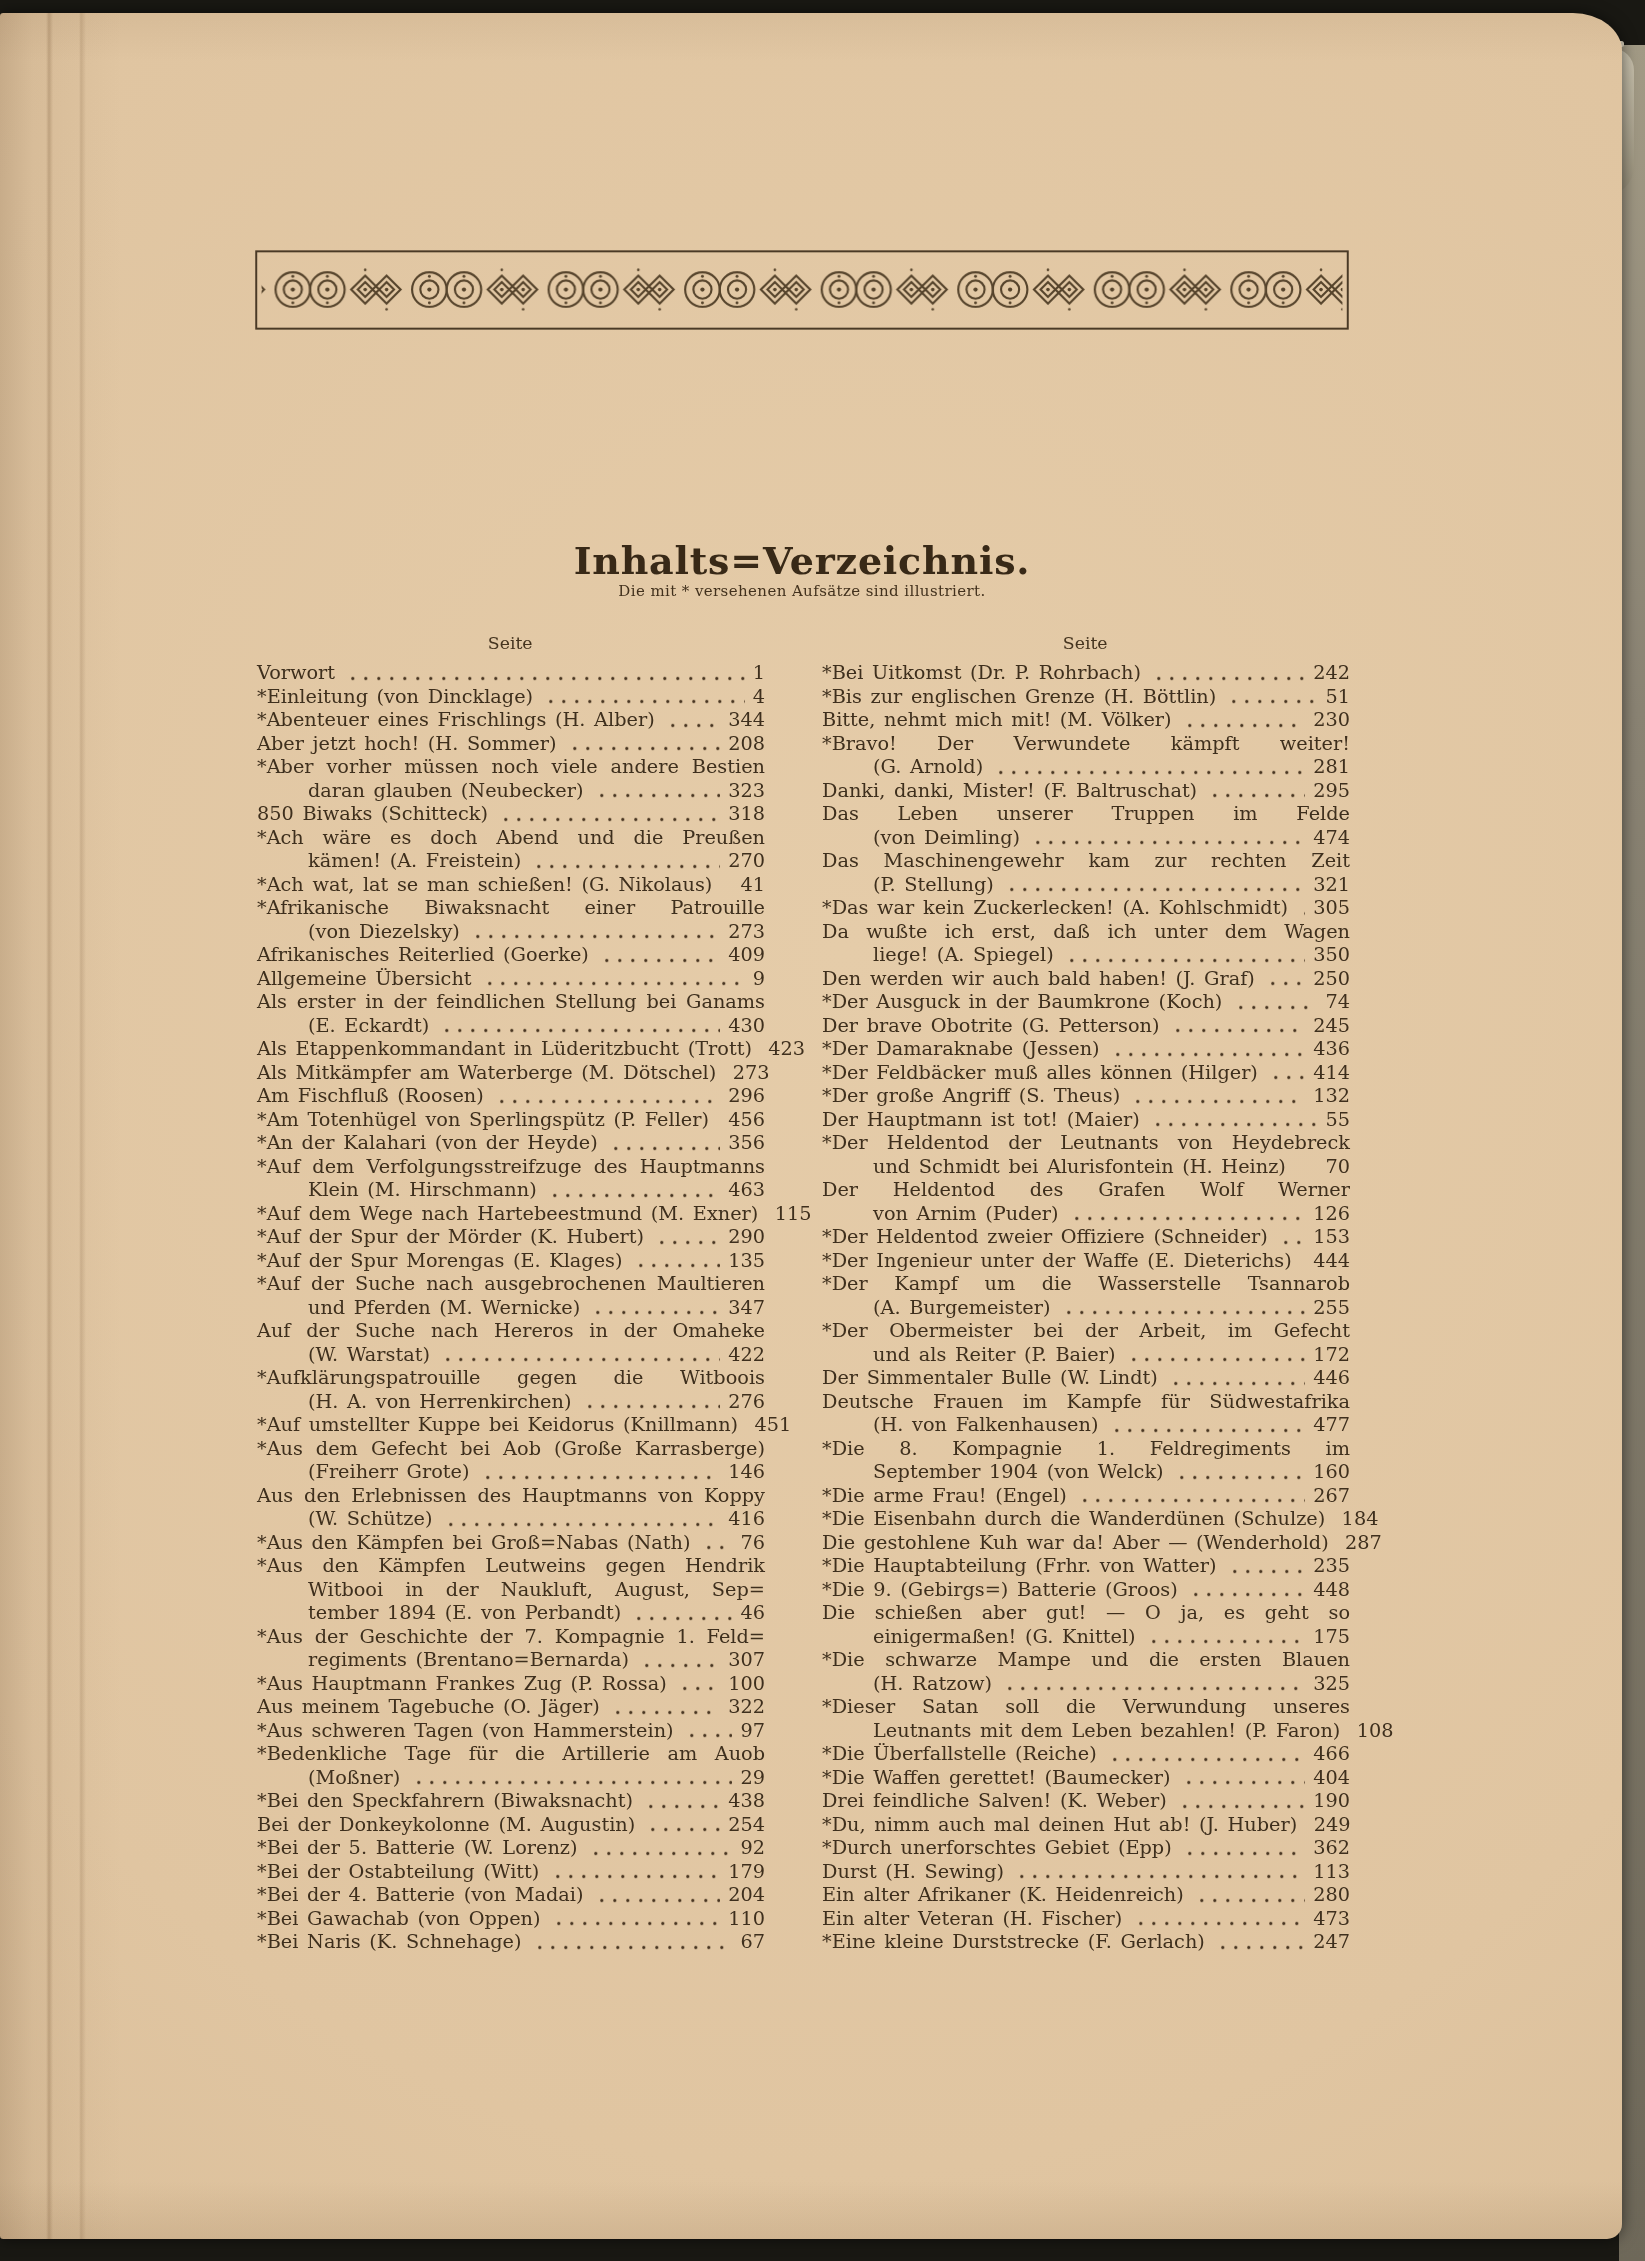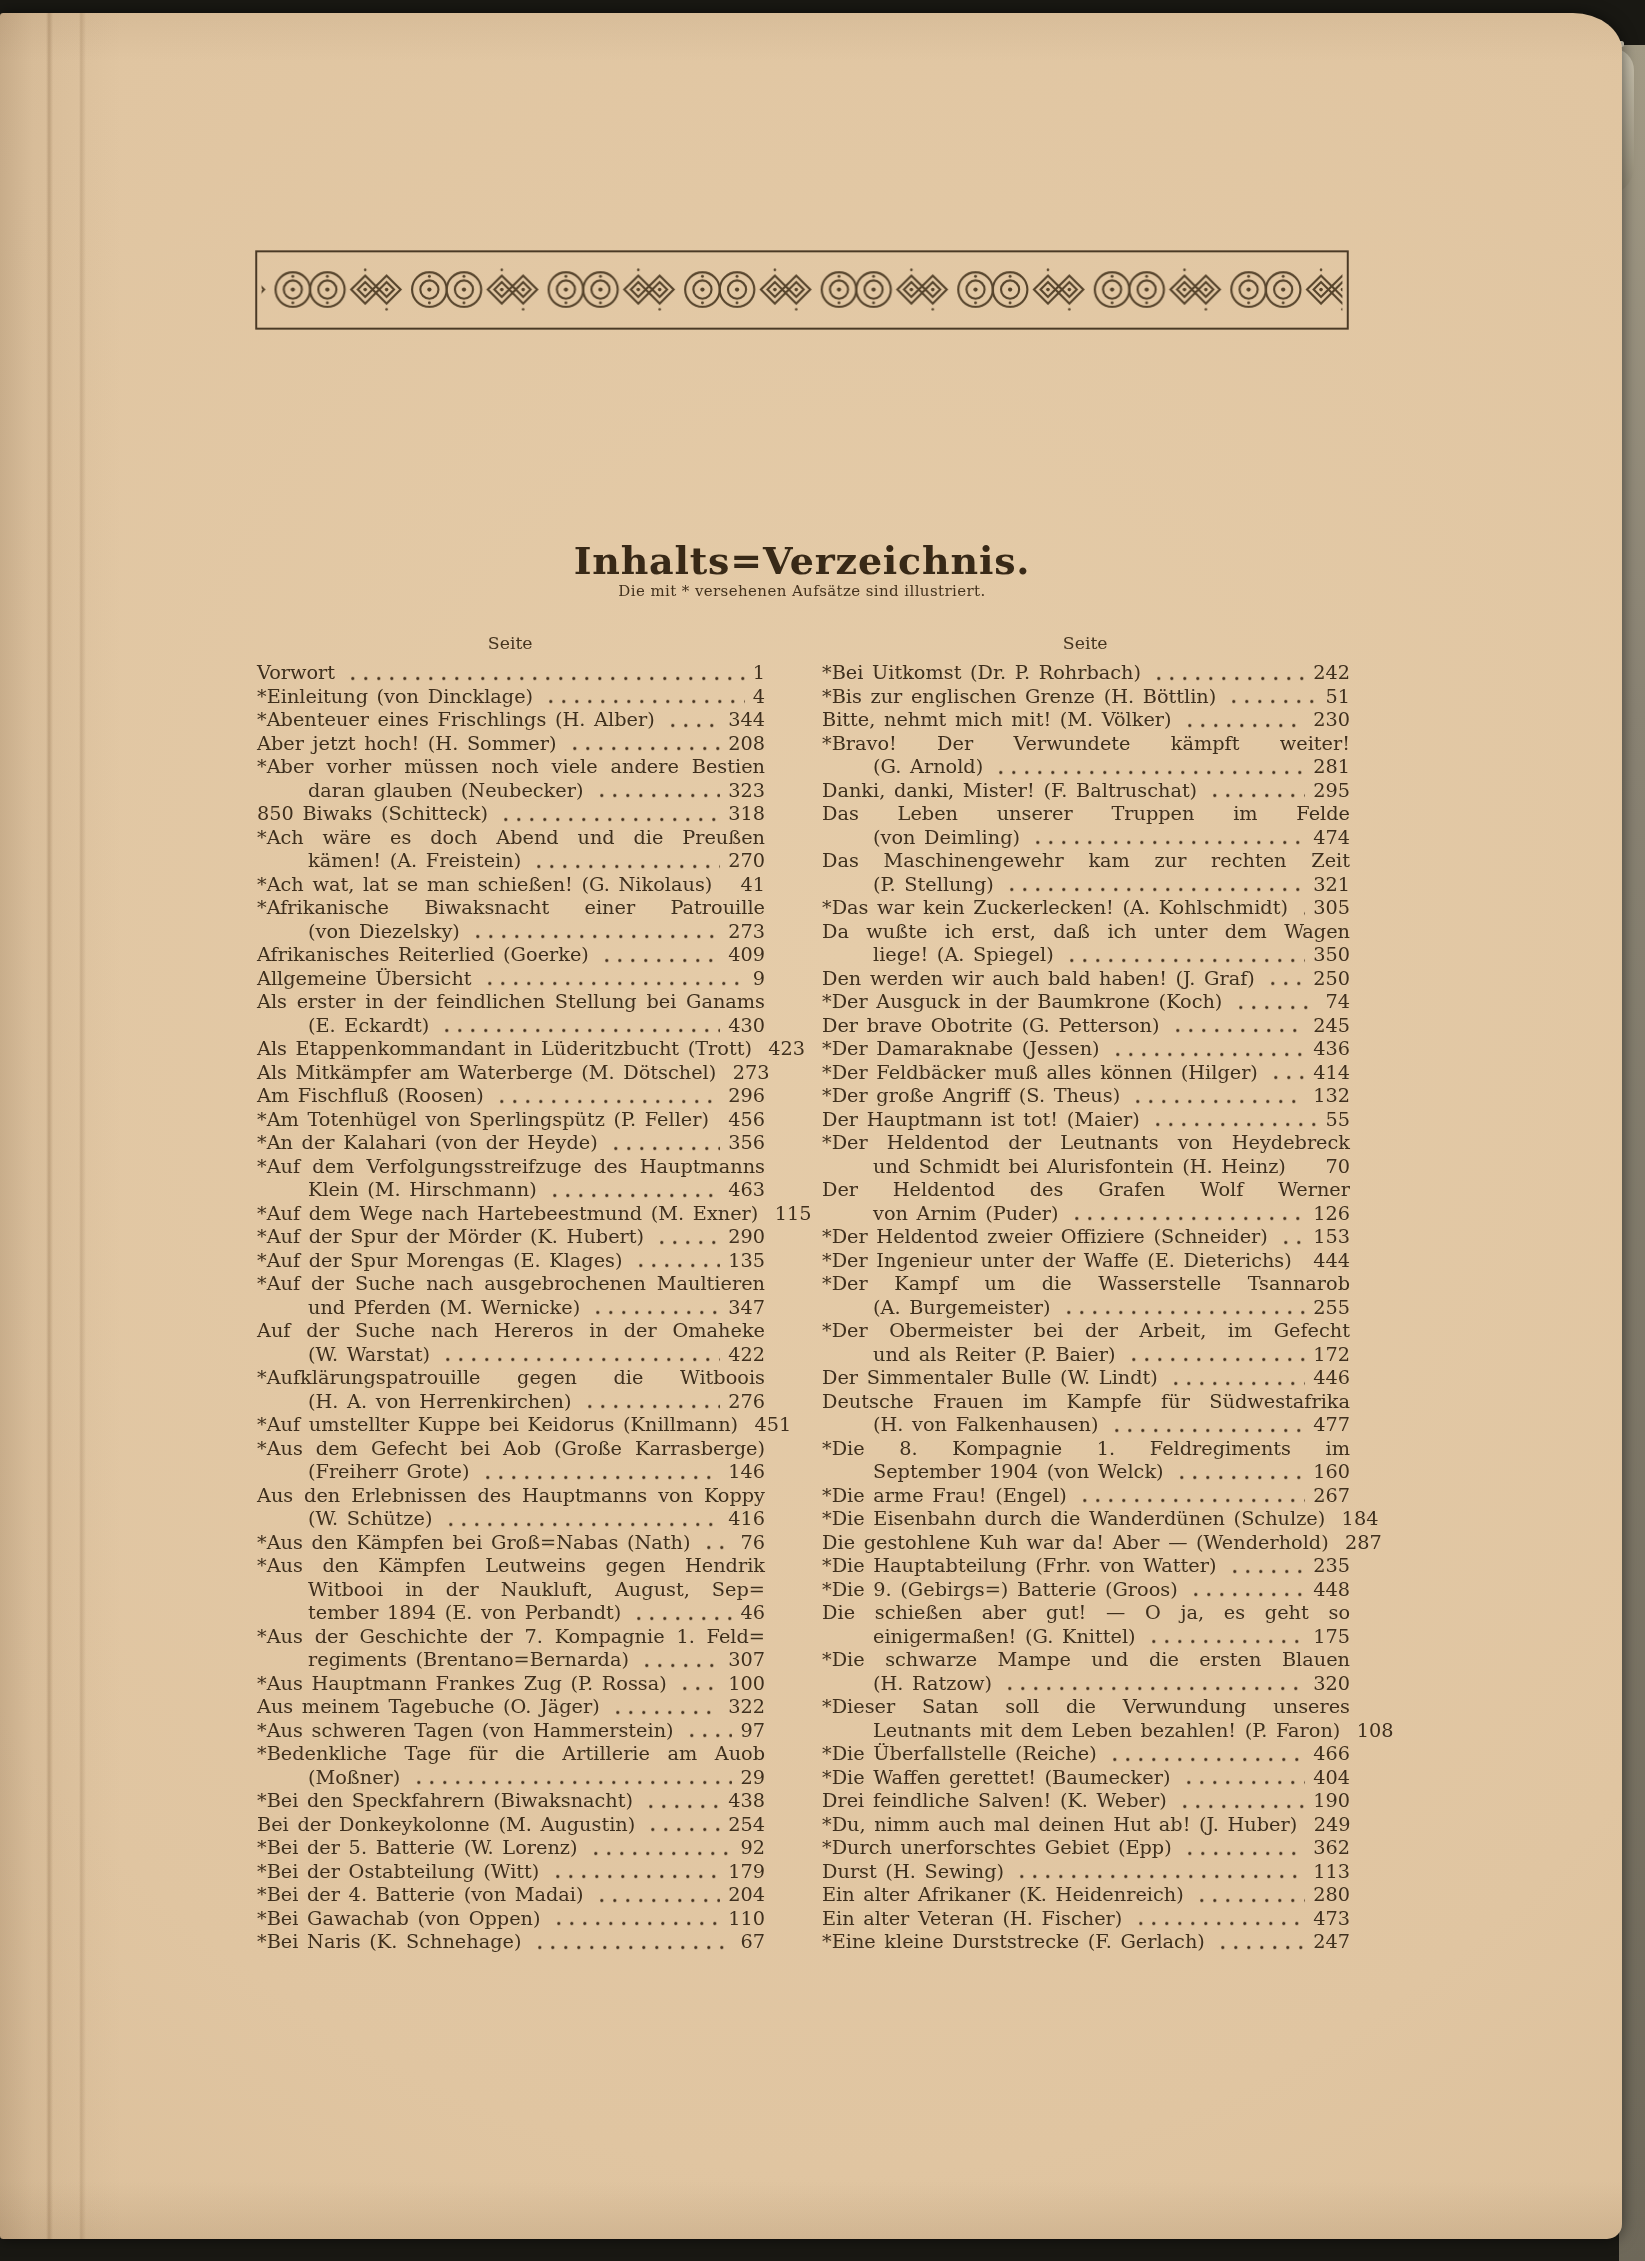--- a/index.html
+++ b/index.html
@@ -527,21 +527,21 @@
         <div class="ln just"><span class="t">Die schießen aber gut! — O ja, es geht so</span></div>
         <div class="ln ind">
           <span class="t">einigermaßen! (G. Knittel)</span>
           <span class="fill dots"></span>
           <span class="pg">175</span>
         </div>
         <div class="ln just"><span class="t">*Die schwarze Mampe und die ersten Blauen</span></div>
         <div class="ln ind">
           <span class="t">(H. Ratzow)</span>
           <span class="fill dots"></span>
-          <span class="pg">320</span>
+          <span class="pg">325</span>
         </div>
         <div class="ln just"><span class="t">*Dieser Satan soll die Verwundung unseres</span></div>
         <div class="ln ind">
           <span class="t">Leutnants mit dem Leben bezahlen! (P. Faron)</span>
           <span class="fill"></span>
           <span class="pg">108</span>
         </div>
         <div class="ln">
           <span class="t">*Die Überfallstelle (Reiche)</span>
           <span class="fill dots"></span>

